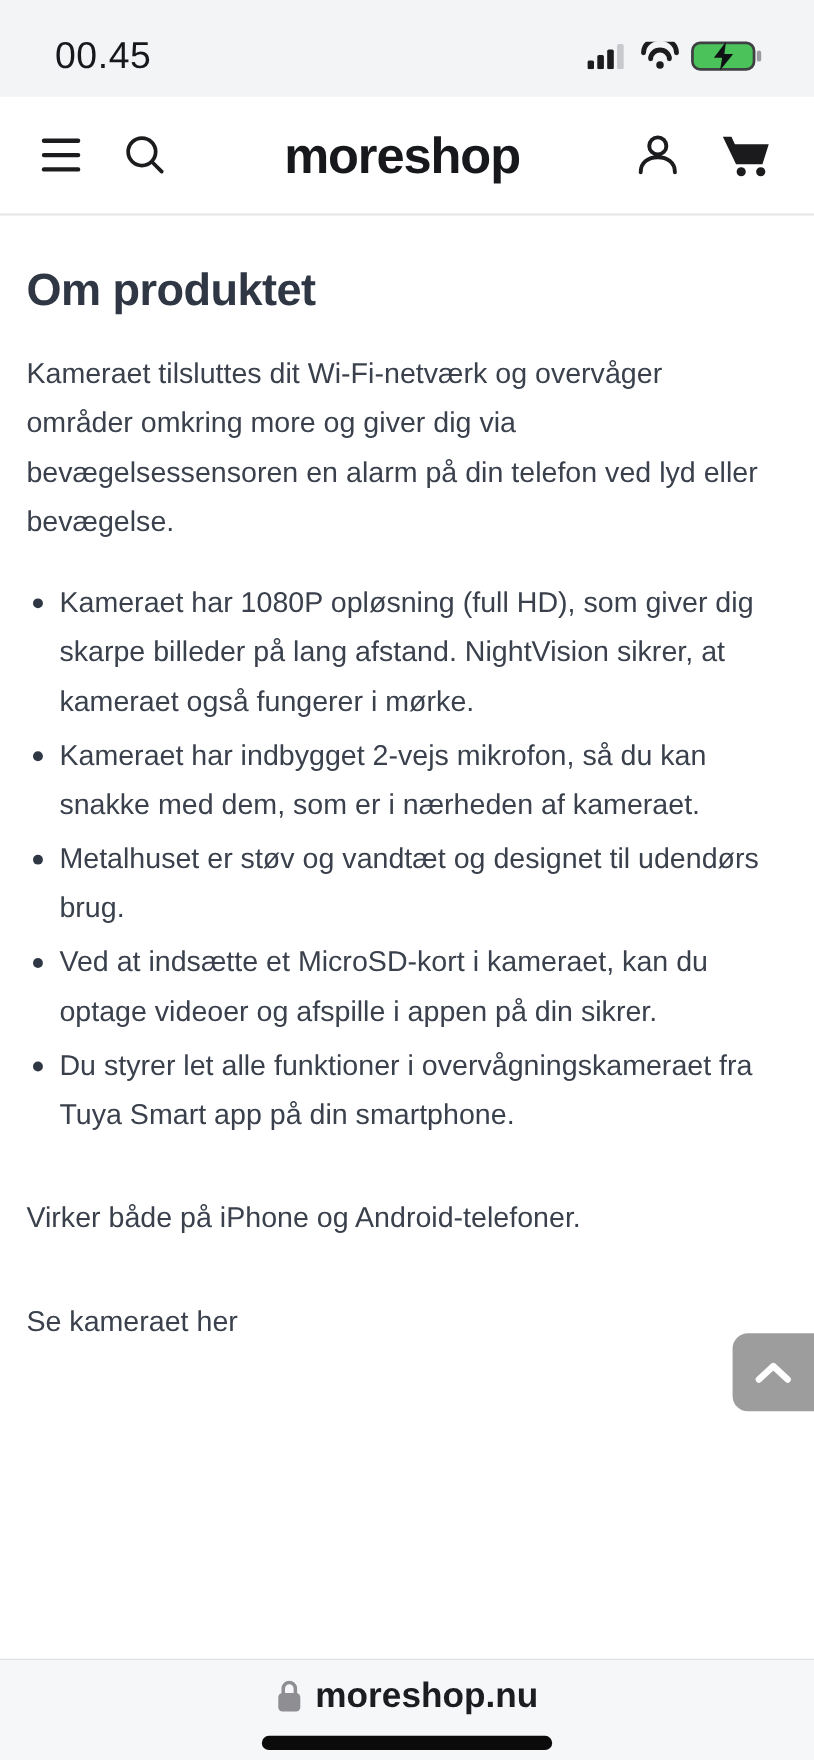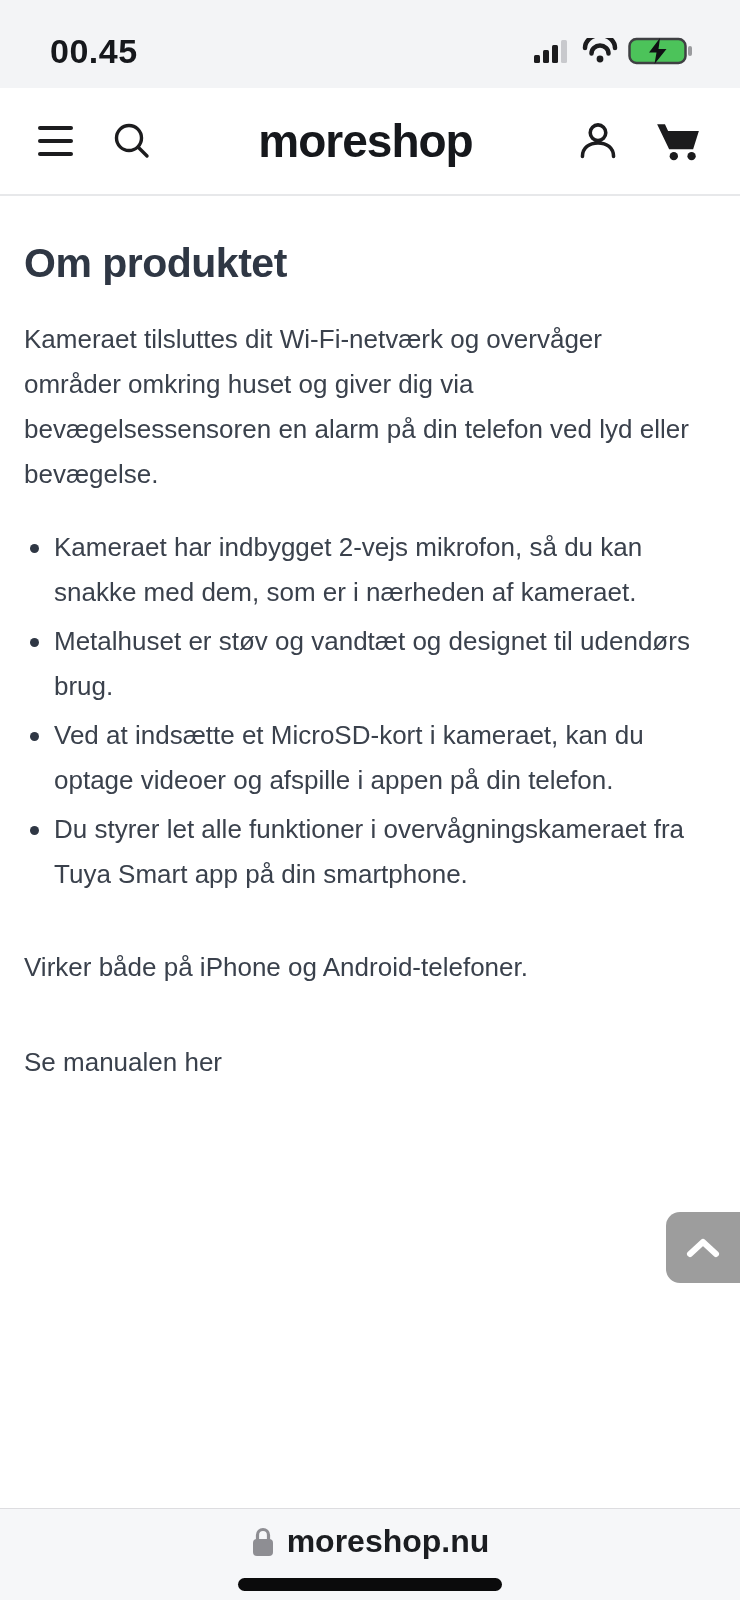--- a/index.html
+++ b/index.html
@@ -9,21 +9,21 @@
     background:#ffffff; overflow:hidden;
     font-family:"Liberation Sans", sans-serif;
     color:#3a414c;
   }
   
   .status-bar {
     height:88px; background:#f3f4f6;
     display:flex; align-items:center; justify-content:space-between;
     padding:14px 46px 0 50px;
   }
-  .status-time { font-size:34px; font-weight:700; color:#16181c; letter-spacing:0.5px; }
+  .status-time { font-size:34px; font-weight:400; color:#16181c; letter-spacing:0.5px; }
   .status-icons { display:flex; align-items:center; gap:10px; }
   
   .header {
     height:108px; background:#ffffff; border-bottom:2px solid #e7e8ea;
     display:flex; align-items:center; padding:0 38px;
   }
   .header-left { display:flex; align-items:center; gap:38px; }
   .header-right { display:flex; align-items:center; gap:36px; }
   .logo { flex:1; text-align:center; font-size:46px; color:#16181c; letter-spacing:-1px; cursor:pointer; }
   .logo .lt { font-weight:700; }
@@ -130,29 +130,30 @@
           <path d="M3 4 h7.5 l3 6.5 H43 l-5.5 17.5 H14.5 z" fill="#1b1b1d"></path>
           <circle cx="19" cy="34.5" r="4" fill="#1b1b1d"></circle>
           <circle cx="36" cy="34.5" r="4" fill="#1b1b1d"></circle>
         </svg>
       </button>
     </div>
   </div>
 
   <div class="content">
     <h1>Om produktet</h1>
-    <p>Kameraet tilsluttes dit Wi-Fi-netværk og overvåger områder omkring huset og giver dig via bevægelsessensoren en alarm på din telefon ved lyd eller bevægelse.</p>
+    <p>Kameraet tilsluttes dit Wi-Fi-netværk og overvåger områder omkring more og giver dig via bevægelsessensoren en alarm på din telefon ved lyd eller bevægelse.</p>
     <ul class="bullets">
+      <li>Kameraet har 1080P opløsning (full HD), som giver dig skarpe billeder på lang afstand. NightVision sikrer, at kameraet også fungerer i mørke.</li>
       <li>Kameraet har indbygget 2-vejs mikrofon, så du kan snakke med dem, som er i nærheden af kameraet.</li>
       <li>Metalhuset er støv og vandtæt og designet til udendørs brug.</li>
-      <li>Ved at indsætte et MicroSD-kort i kameraet, kan du optage videoer og afspille i appen på din telefon.</li>
+      <li>Ved at indsætte et MicroSD-kort i kameraet, kan du optage videoer og afspille i appen på din sikrer.</li>
       <li>Du styrer let alle funktioner i overvågningskameraet fra Tuya Smart app på din smartphone.</li>
     </ul>
     <p class="note">Virker både på iPhone og Android-telefoner.</p>
-    <p class="truncated">Se manualen her</p>
+    <p class="truncated">Se kameraet her</p>
   </div>
 
   <button class="scroll-top" aria-label="scroll to top">
     <span>
       <svg width="36" height="24" viewBox="0 0 36 24">
         <polyline points="5,18 18,6 31,18" fill="none" stroke="#ffffff" stroke-width="6" stroke-linecap="round" stroke-linejoin="round"></polyline>
       </svg>
     </span>
   </button>
 

